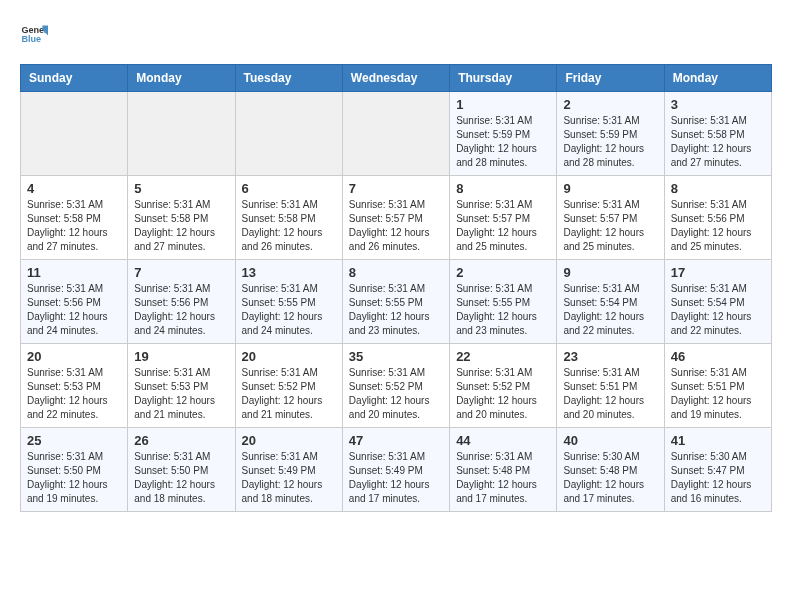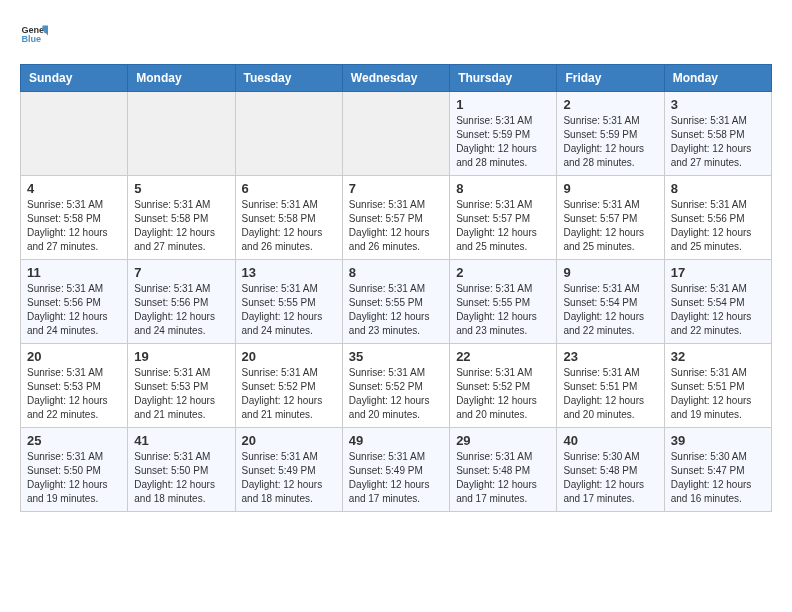--- a/index.html
+++ b/index.html
@@ -279,72 +279,72 @@
 and 20 minutes.</div>
         </td>
         <td>
           <span class="day-number">23</span>
           <div class="day-info" style="white-space: pre-line;">Sunrise: 5:31 AM
 Sunset: 5:51 PM
 Daylight: 12 hours
 and 20 minutes.</div>
         </td>
         <td>
-          <span class="day-number">32</span>
+          <span class="day-number">46</span>
           <div class="day-info" style="white-space: pre-line;">Sunrise: 5:31 AM
 Sunset: 5:51 PM
 Daylight: 12 hours
 and 19 minutes.</div>
         </td>
       </tr>
       <tr>
         <td>
           <span class="day-number">25</span>
           <div class="day-info" style="white-space: pre-line;">Sunrise: 5:31 AM
 Sunset: 5:50 PM
 Daylight: 12 hours
 and 19 minutes.</div>
         </td>
         <td>
-          <span class="day-number">41</span>
+          <span class="day-number">26</span>
           <div class="day-info" style="white-space: pre-line;">Sunrise: 5:31 AM
 Sunset: 5:50 PM
 Daylight: 12 hours
 and 18 minutes.</div>
         </td>
         <td>
           <span class="day-number">20</span>
           <div class="day-info" style="white-space: pre-line;">Sunrise: 5:31 AM
 Sunset: 5:49 PM
 Daylight: 12 hours
 and 18 minutes.</div>
         </td>
         <td>
-          <span class="day-number">49</span>
+          <span class="day-number">47</span>
           <div class="day-info" style="white-space: pre-line;">Sunrise: 5:31 AM
 Sunset: 5:49 PM
 Daylight: 12 hours
 and 17 minutes.</div>
         </td>
         <td>
-          <span class="day-number">29</span>
+          <span class="day-number">44</span>
           <div class="day-info" style="white-space: pre-line;">Sunrise: 5:31 AM
 Sunset: 5:48 PM
 Daylight: 12 hours
 and 17 minutes.</div>
         </td>
         <td>
           <span class="day-number">40</span>
           <div class="day-info" style="white-space: pre-line;">Sunrise: 5:30 AM
 Sunset: 5:48 PM
 Daylight: 12 hours
 and 17 minutes.</div>
         </td>
         <td>
-          <span class="day-number">39</span>
+          <span class="day-number">41</span>
           <div class="day-info" style="white-space: pre-line;">Sunrise: 5:30 AM
 Sunset: 5:47 PM
 Daylight: 12 hours
 and 16 minutes.</div>
         </td>
       </tr>
     </tbody>
 </table>
 
 </body></html>

